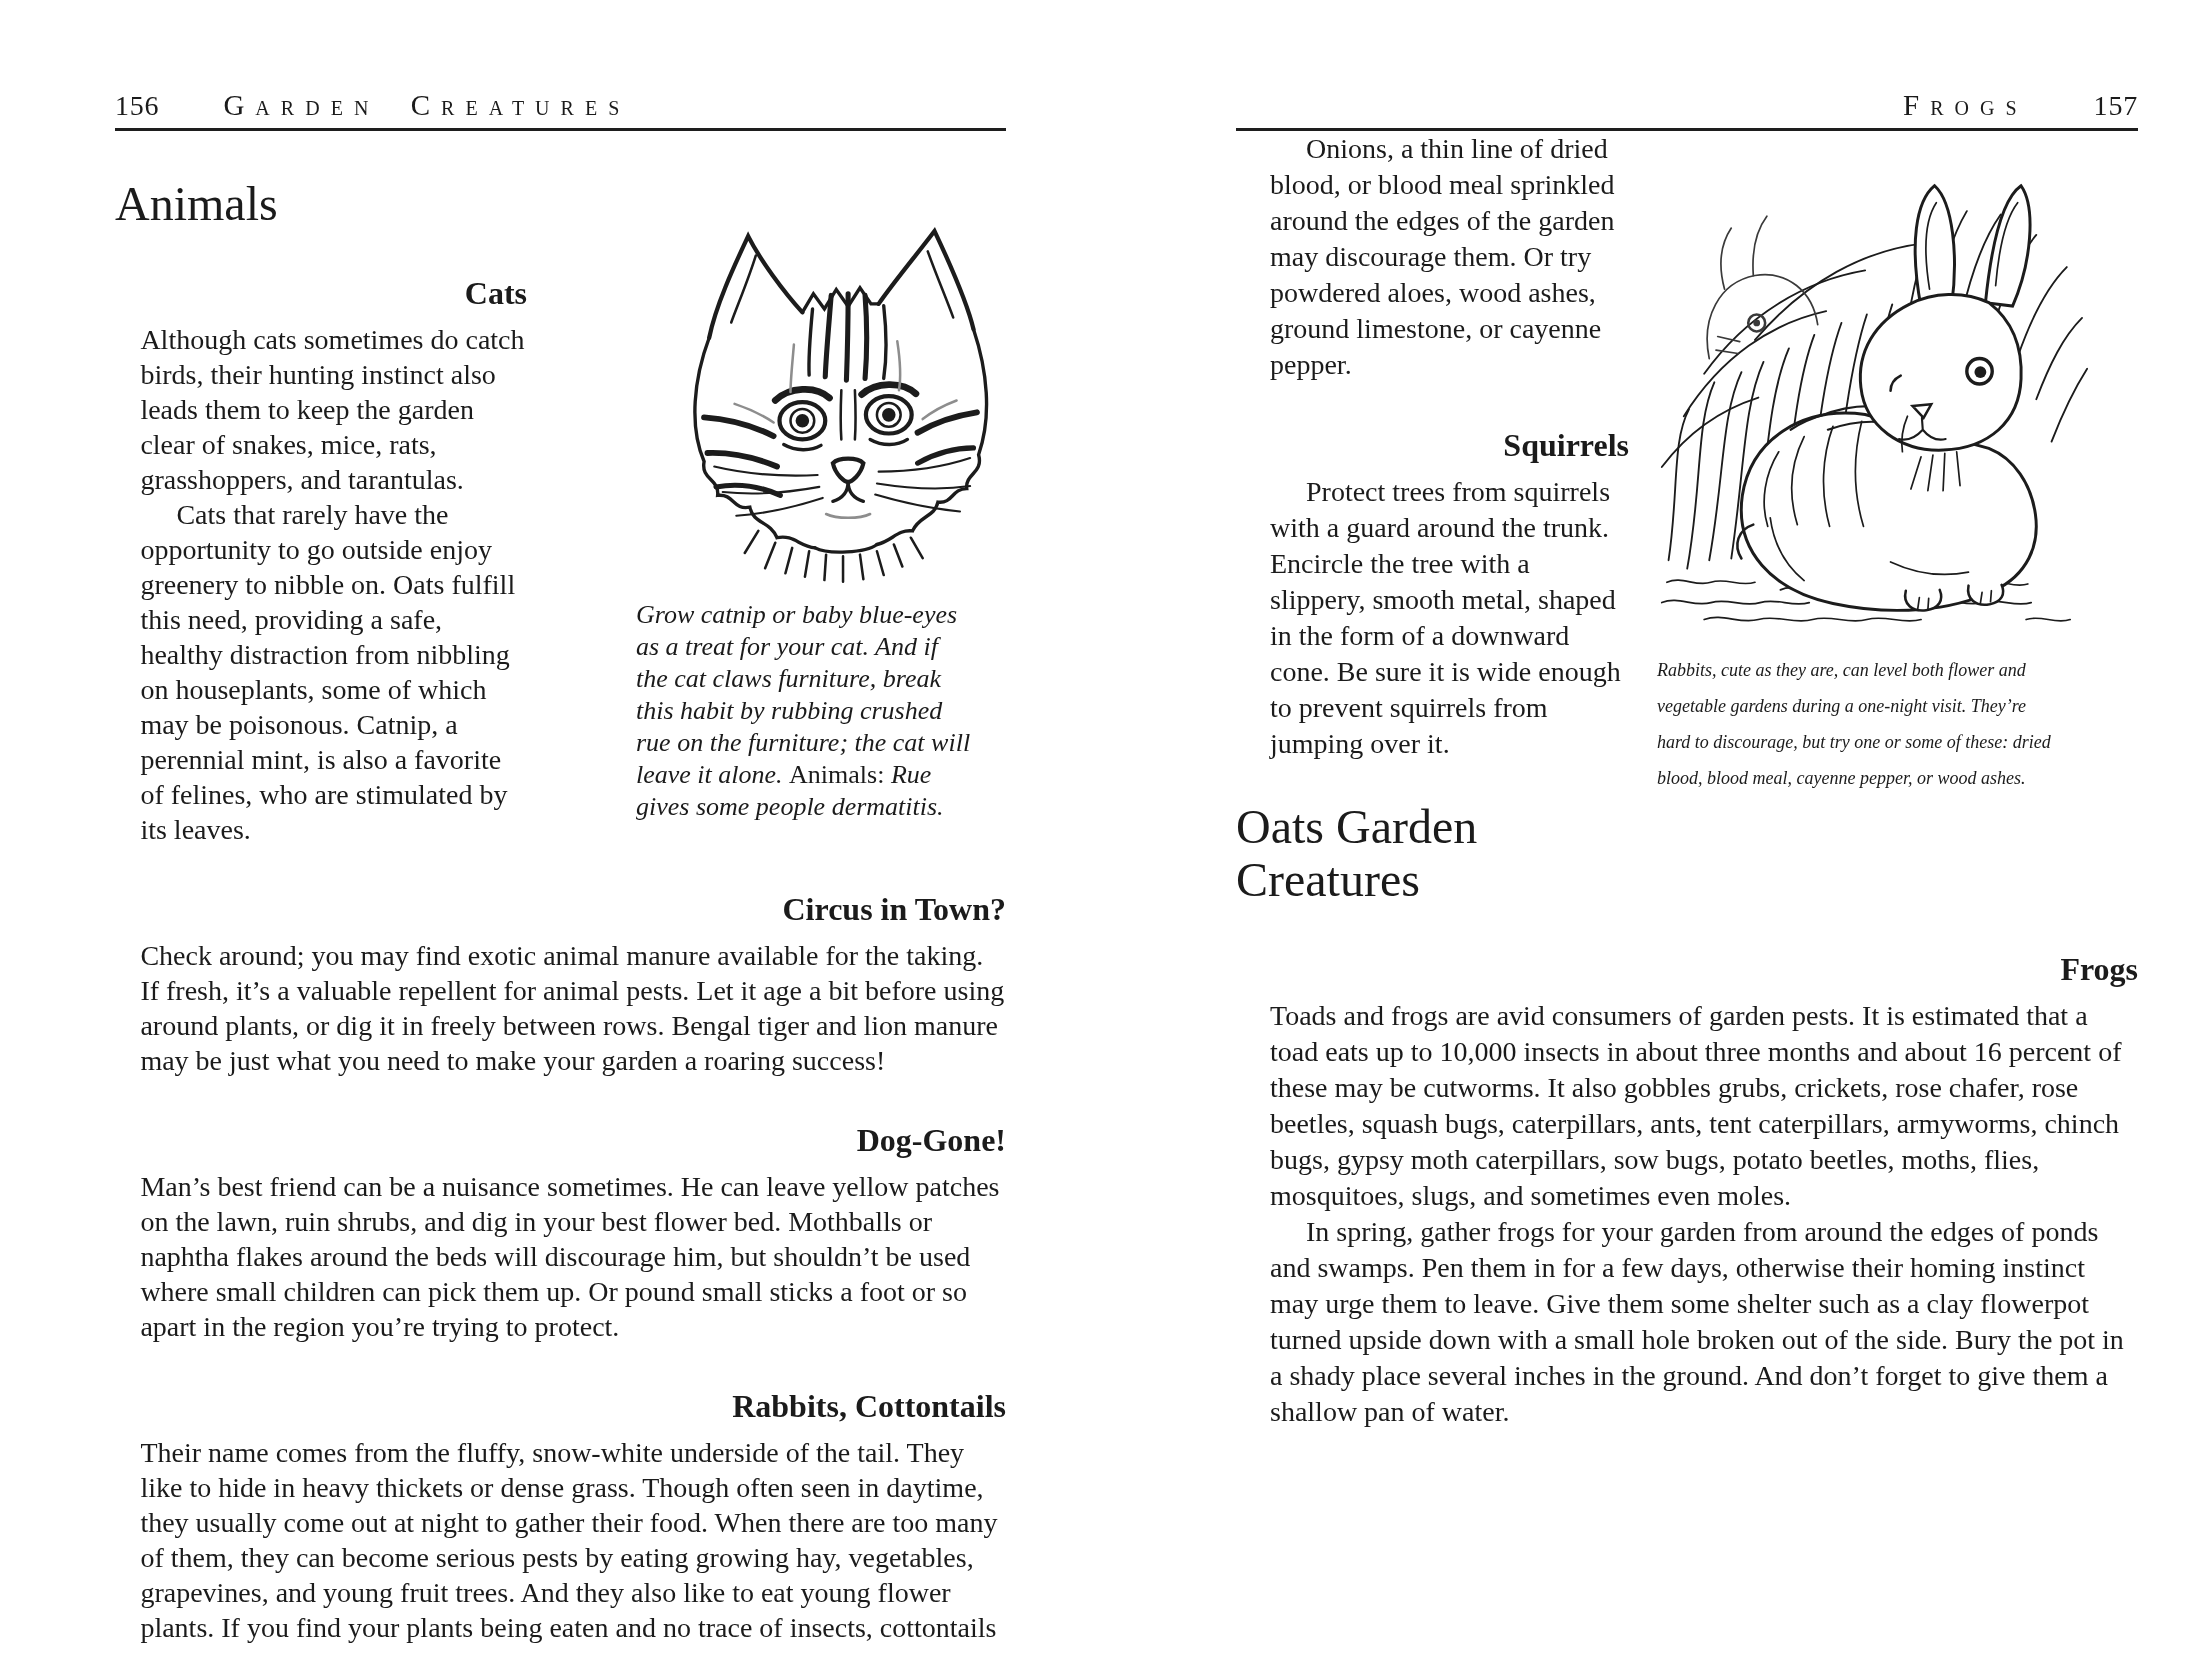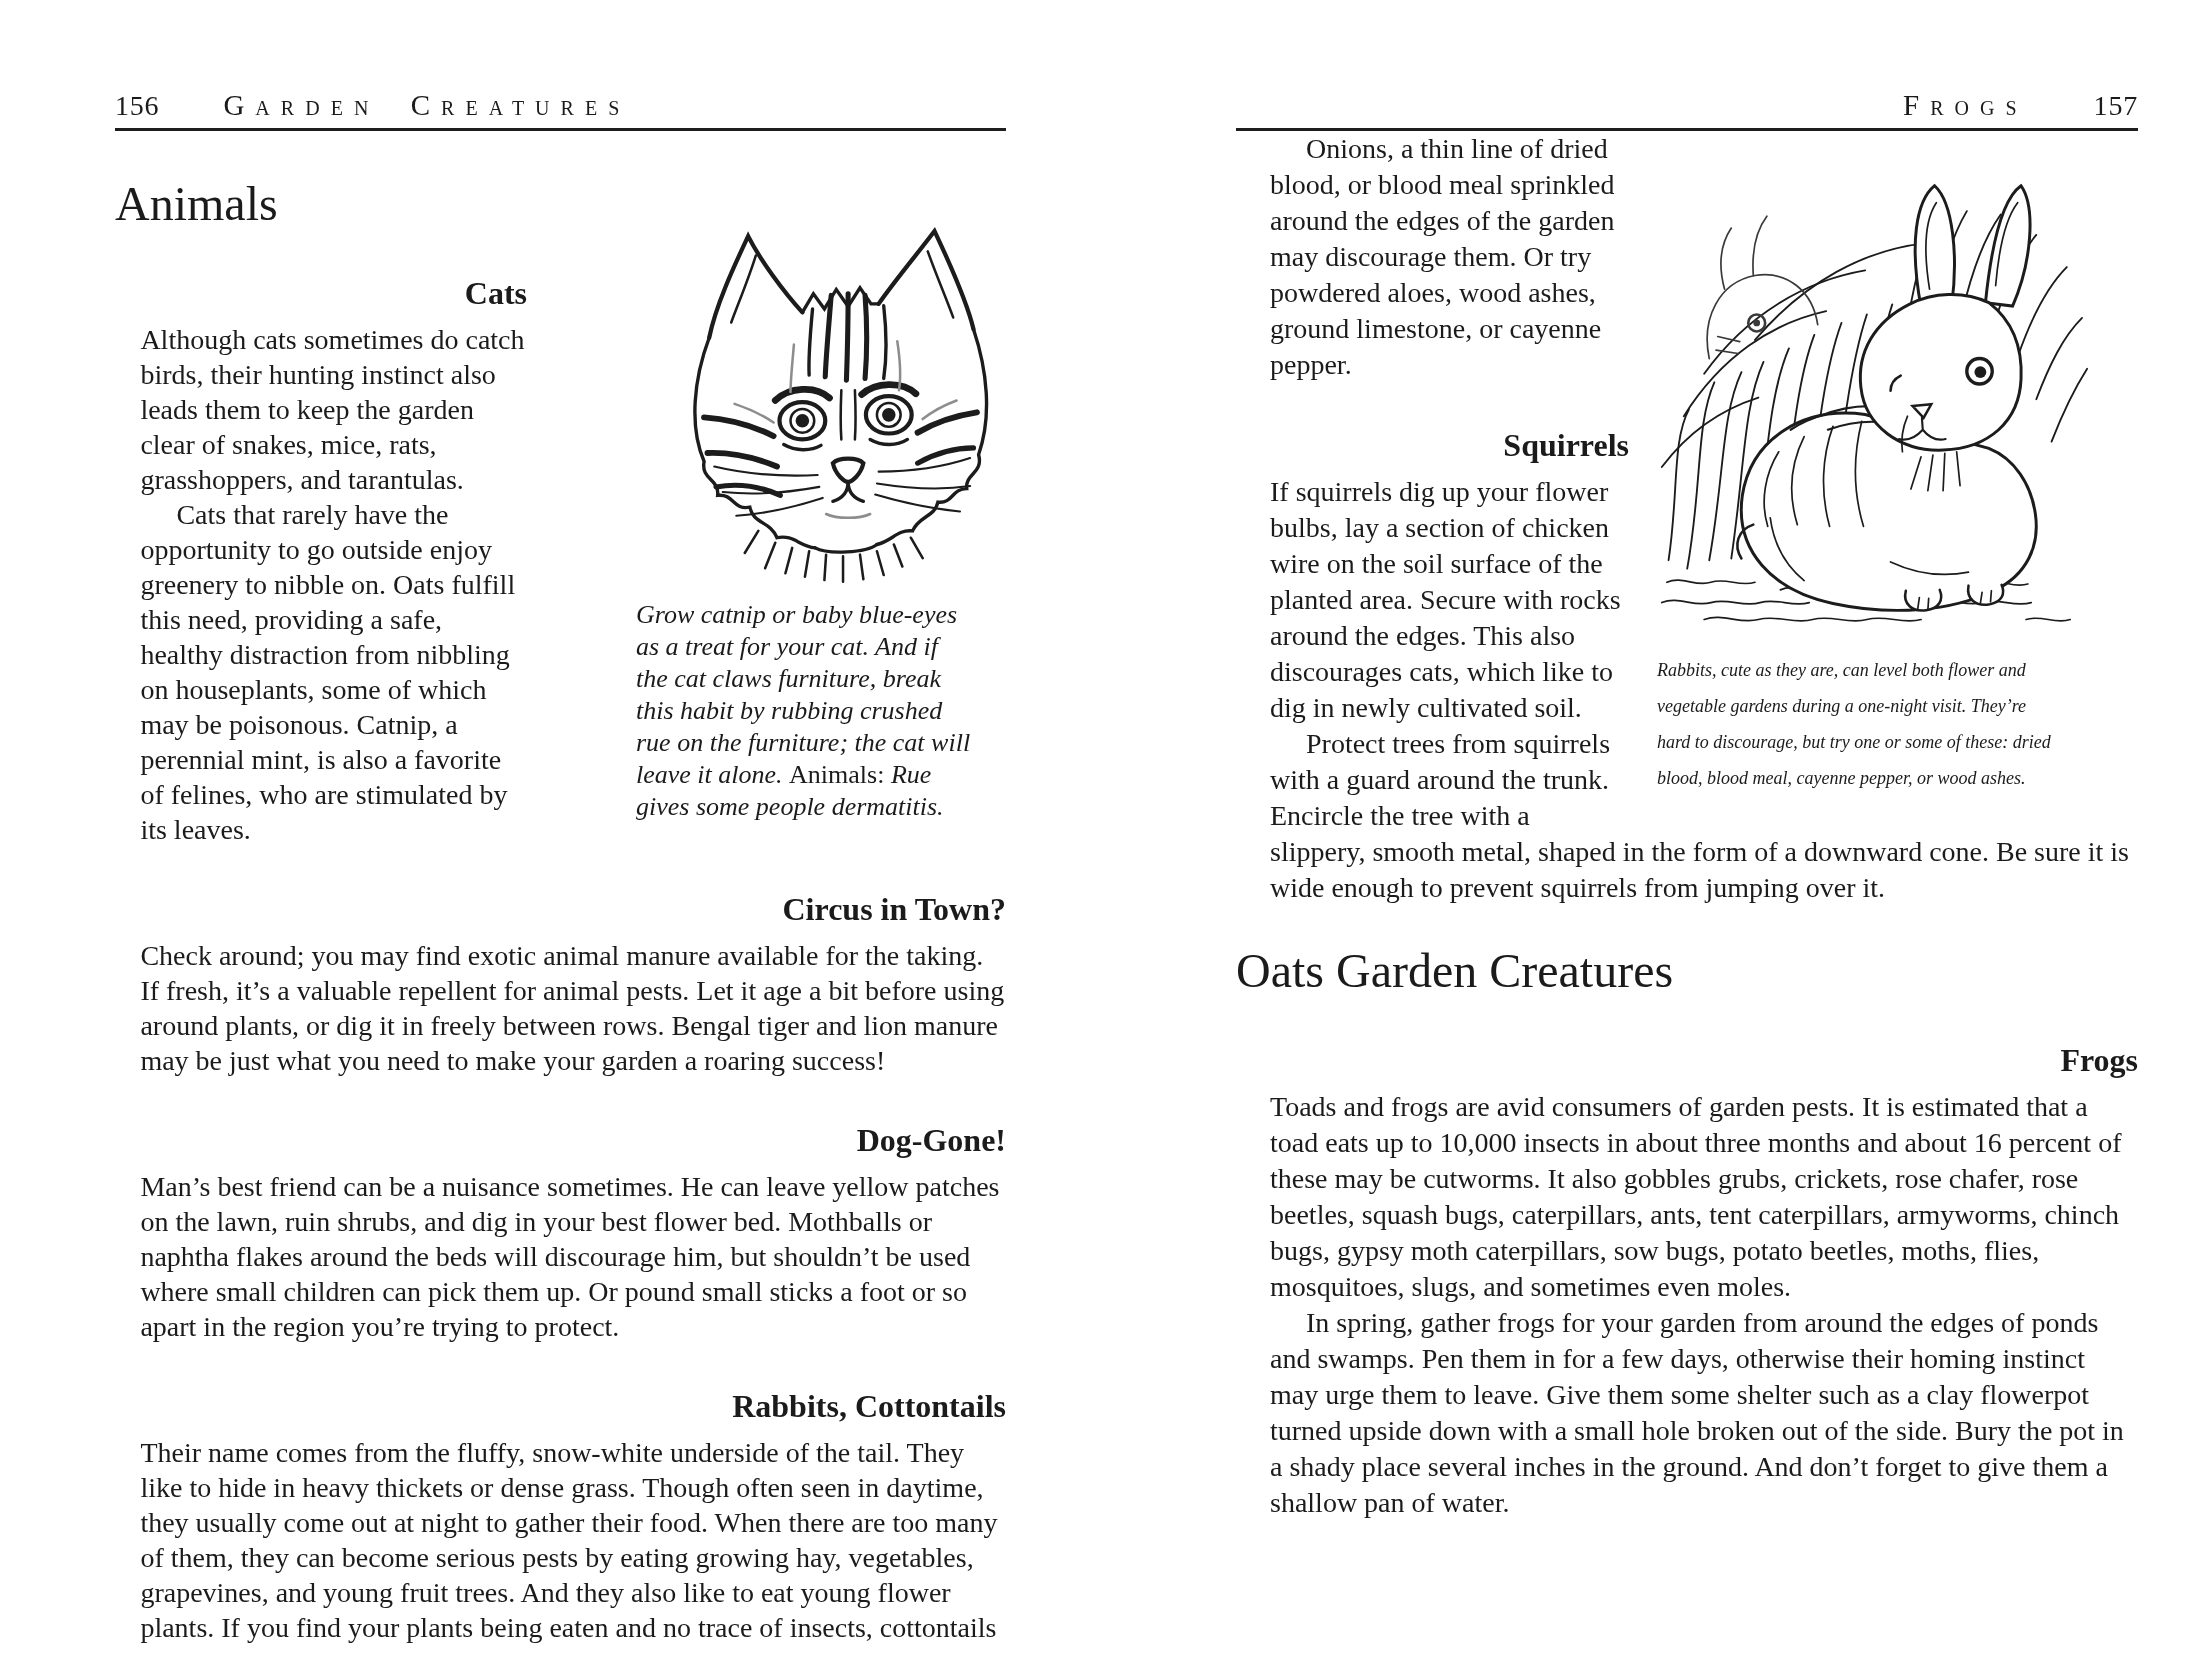--- a/index.html
+++ b/index.html
@@ -211,21 +211,20 @@
             <path stroke-width="3" fill="#ffffff" d="M372,500 c-3,16 9,25 25,22 c14,-3 19,-12 14,-23"></path>
             <path stroke-width="2" d="M312,528 l2,-14 M324,529 l1,-14 M386,521 l2,-13 M398,519 l1,-13"></path>
           </g>
         </svg>
         <figcaption>Rabbits, cute as they are, can level both flower and vegetable gardens during a one-night visit. They’re hard to discourage, but try one or some of these: dried blood, blood meal, cayenne pepper, or wood ashes.</figcaption>
       </figure>
 
       <p class="indent">Onions, a thin line of dried blood, or blood meal sprinkled around the edges of the garden may discourage them. Or try powdered aloes, wood ashes, ground limestone, or cayenne pepper.</p>
 
       <h3>Squirrels</h3>
-      <p>If squirrels dig up your flower bulbs, lay a section of chicken wire on the soil surface of the planted area. Secure with rocks around the edges. This also discourages cats, which like to dig in newly cultivated soil.</p>
       <p class="indent">Protect trees from squirrels with a guard around the trunk. Encircle the tree with a slippery, smooth metal, shaped in the form of a downward cone. Be sure it is wide enough to prevent squirrels from jumping over it.</p>
 
       <h1>Oats Garden Creatures</h1>
 
       <h3>Frogs</h3>
       <p>Toads and frogs are avid consumers of garden pests. It is estimated that a toad eats up to 10,000 insects in about three months and about 16 percent of these may be cutworms. It also gobbles grubs, crickets, rose chafer, rose beetles, squash bugs, caterpillars, ants, tent caterpillars, armyworms, chinch bugs, gypsy moth caterpillars, sow bugs, potato beetles, moths, flies, mosquitoes, slugs, and sometimes even moles.</p>
       <p class="indent">In spring, gather frogs for your garden from around the edges of ponds and swamps. Pen them in for a few days, otherwise their homing instinct may urge them to leave. Give them some shelter such as a clay flowerpot turned upside down with a small hole broken out of the side. Bury the pot in a shady place several inches in the ground. And don’t forget to give them a shallow pan of water.</p>
     </div>
   </div>
 

